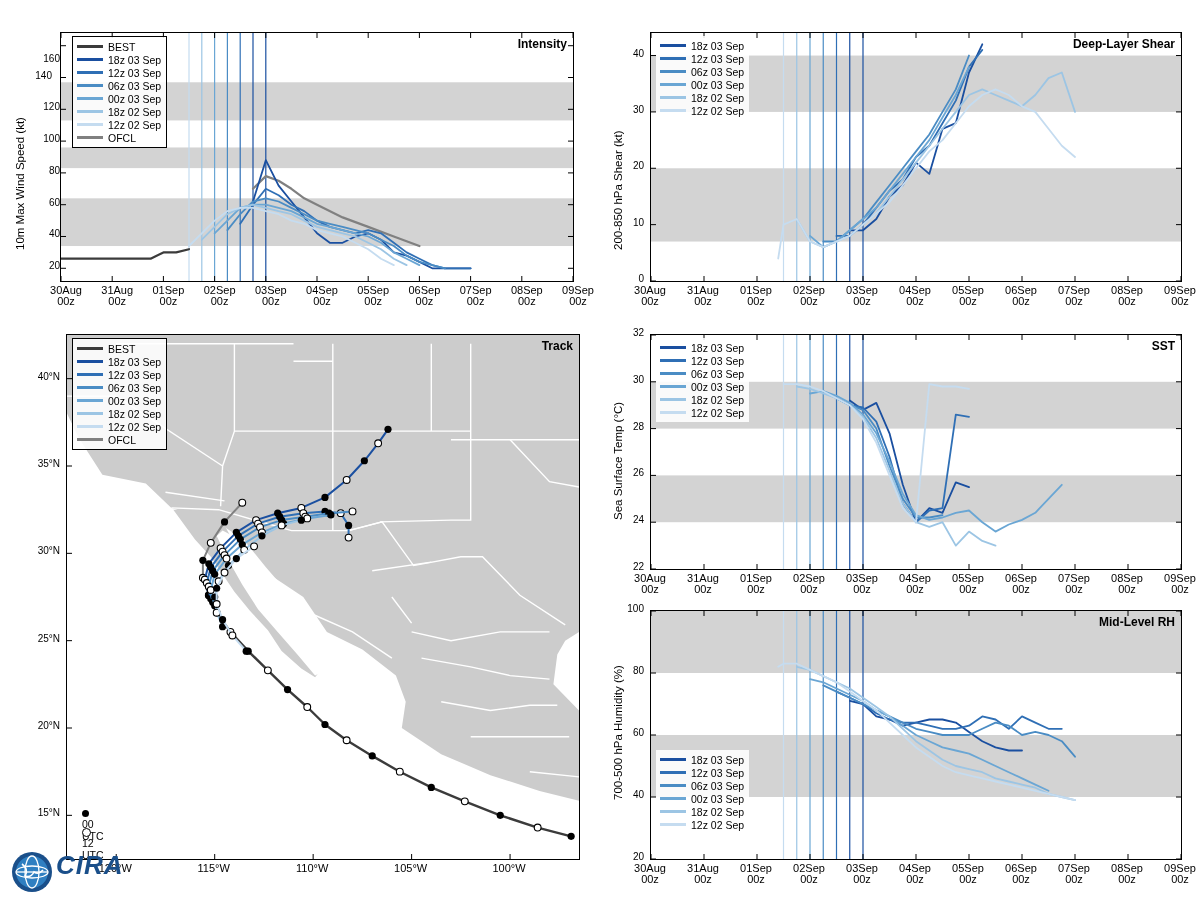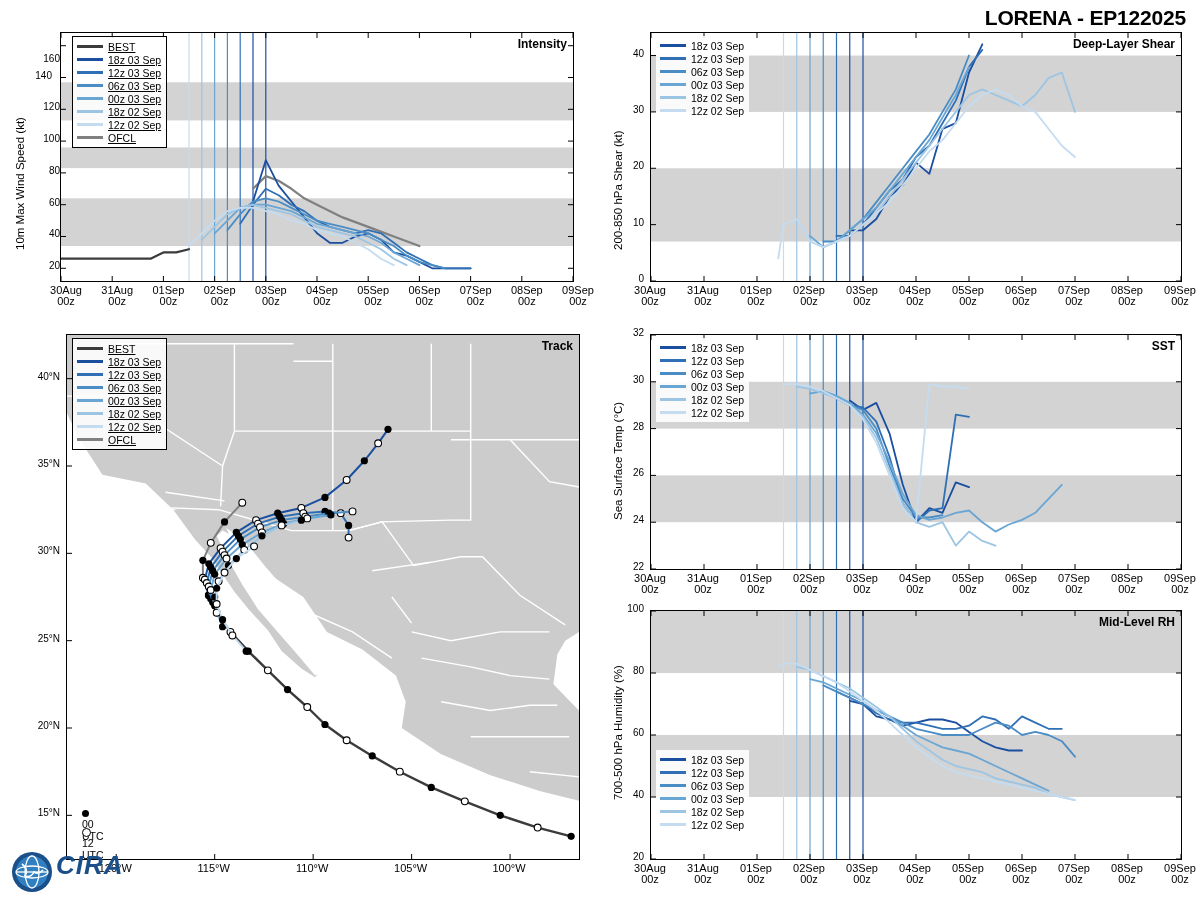--- a/index.html
+++ b/index.html
@@ -8,36 +8,35 @@
   .title-left{position:absolute;left:14px;top:2px;font-size:21px;font-weight:bold;letter-spacing:-0.2px;}
   .title-right{position:absolute;right:14px;top:2px;font-size:21px;font-weight:bold;letter-spacing:-0.2px;}
 
   .panel{position:absolute;}
   .plotbox{position:absolute;border:1px solid #000;background:#fff;overflow:hidden;}
   .panel-label{position:absolute;right:6px;top:4px;font-size:12px;font-weight:bold;z-index:20;}
   .ylabel{position:absolute;font-size:11.5px;transform-origin:0 0;transform:rotate(-90deg);white-space:nowrap;}
   .tick-x{position:absolute;font-size:11px;text-align:center;width:48px;line-height:11px;}
   .tick-y{position:absolute;font-size:10px;text-align:right;width:34px;}
   .legend{position:absolute;background:rgba(255,255,255,0.88);padding:3px 5px 3px 4px;z-index:30;}
-  .legend.bordered{border:1px solid #000;text-decoration:underline;}
+  .legend.bordered{border:1px solid #000;}
   .legend-row{display:flex;align-items:center;height:13px;}
   .legend-swatch{width:26px;height:3px;margin-right:5px;flex:none;}
   .legend-text{font-size:10.5px;white-space:nowrap;}
   svg{display:block;}
   .cira{position:absolute;left:10px;bottom:6px;display:flex;align-items:flex-start;}
   .cira-text{font-size:26px;font-weight:bold;font-style:italic;color:#1a4f8a;letter-spacing:1px;margin-left:2px;}
   .map-legend{position:absolute;font-size:10.5px;}
   .dot-f{width:7px;height:7px;border-radius:50%;background:#000;display:inline-block;margin-right:7px;vertical-align:middle;}
   .dot-o{width:7px;height:7px;border-radius:50%;background:#fff;border:1px solid #000;display:inline-block;margin-right:7px;vertical-align:middle;}
 </style>
 </head>
 <body>
 
 <div class="title-bar">
-  <div class="title-right">LORENA - EP122025</div>
 </div>
 
 <div class="panel">
   <div class="ylabel" style="left:14px;top:250px;">10m Max Wind Speed (kt)</div>
   <div class="plotbox" id="intensity-box" style="left:60px;top:32px;width:512px;height:248px;">
     <div class="panel-label">Intensity</div>
     <svg id="intensity-svg" width="512" height="248" viewBox="0 0 512 248">
         <rect x="0" y="165.33333333333334" width="512" height="47.69230769230768" fill="#d3d3d3"></rect>
         <rect x="0" y="114.46153846153848" width="512" height="20.666666666666657" fill="#d3d3d3"></rect>
         <rect x="0" y="49.28205128205127" width="512" height="38.15384615384616" fill="#d3d3d3"></rect>

